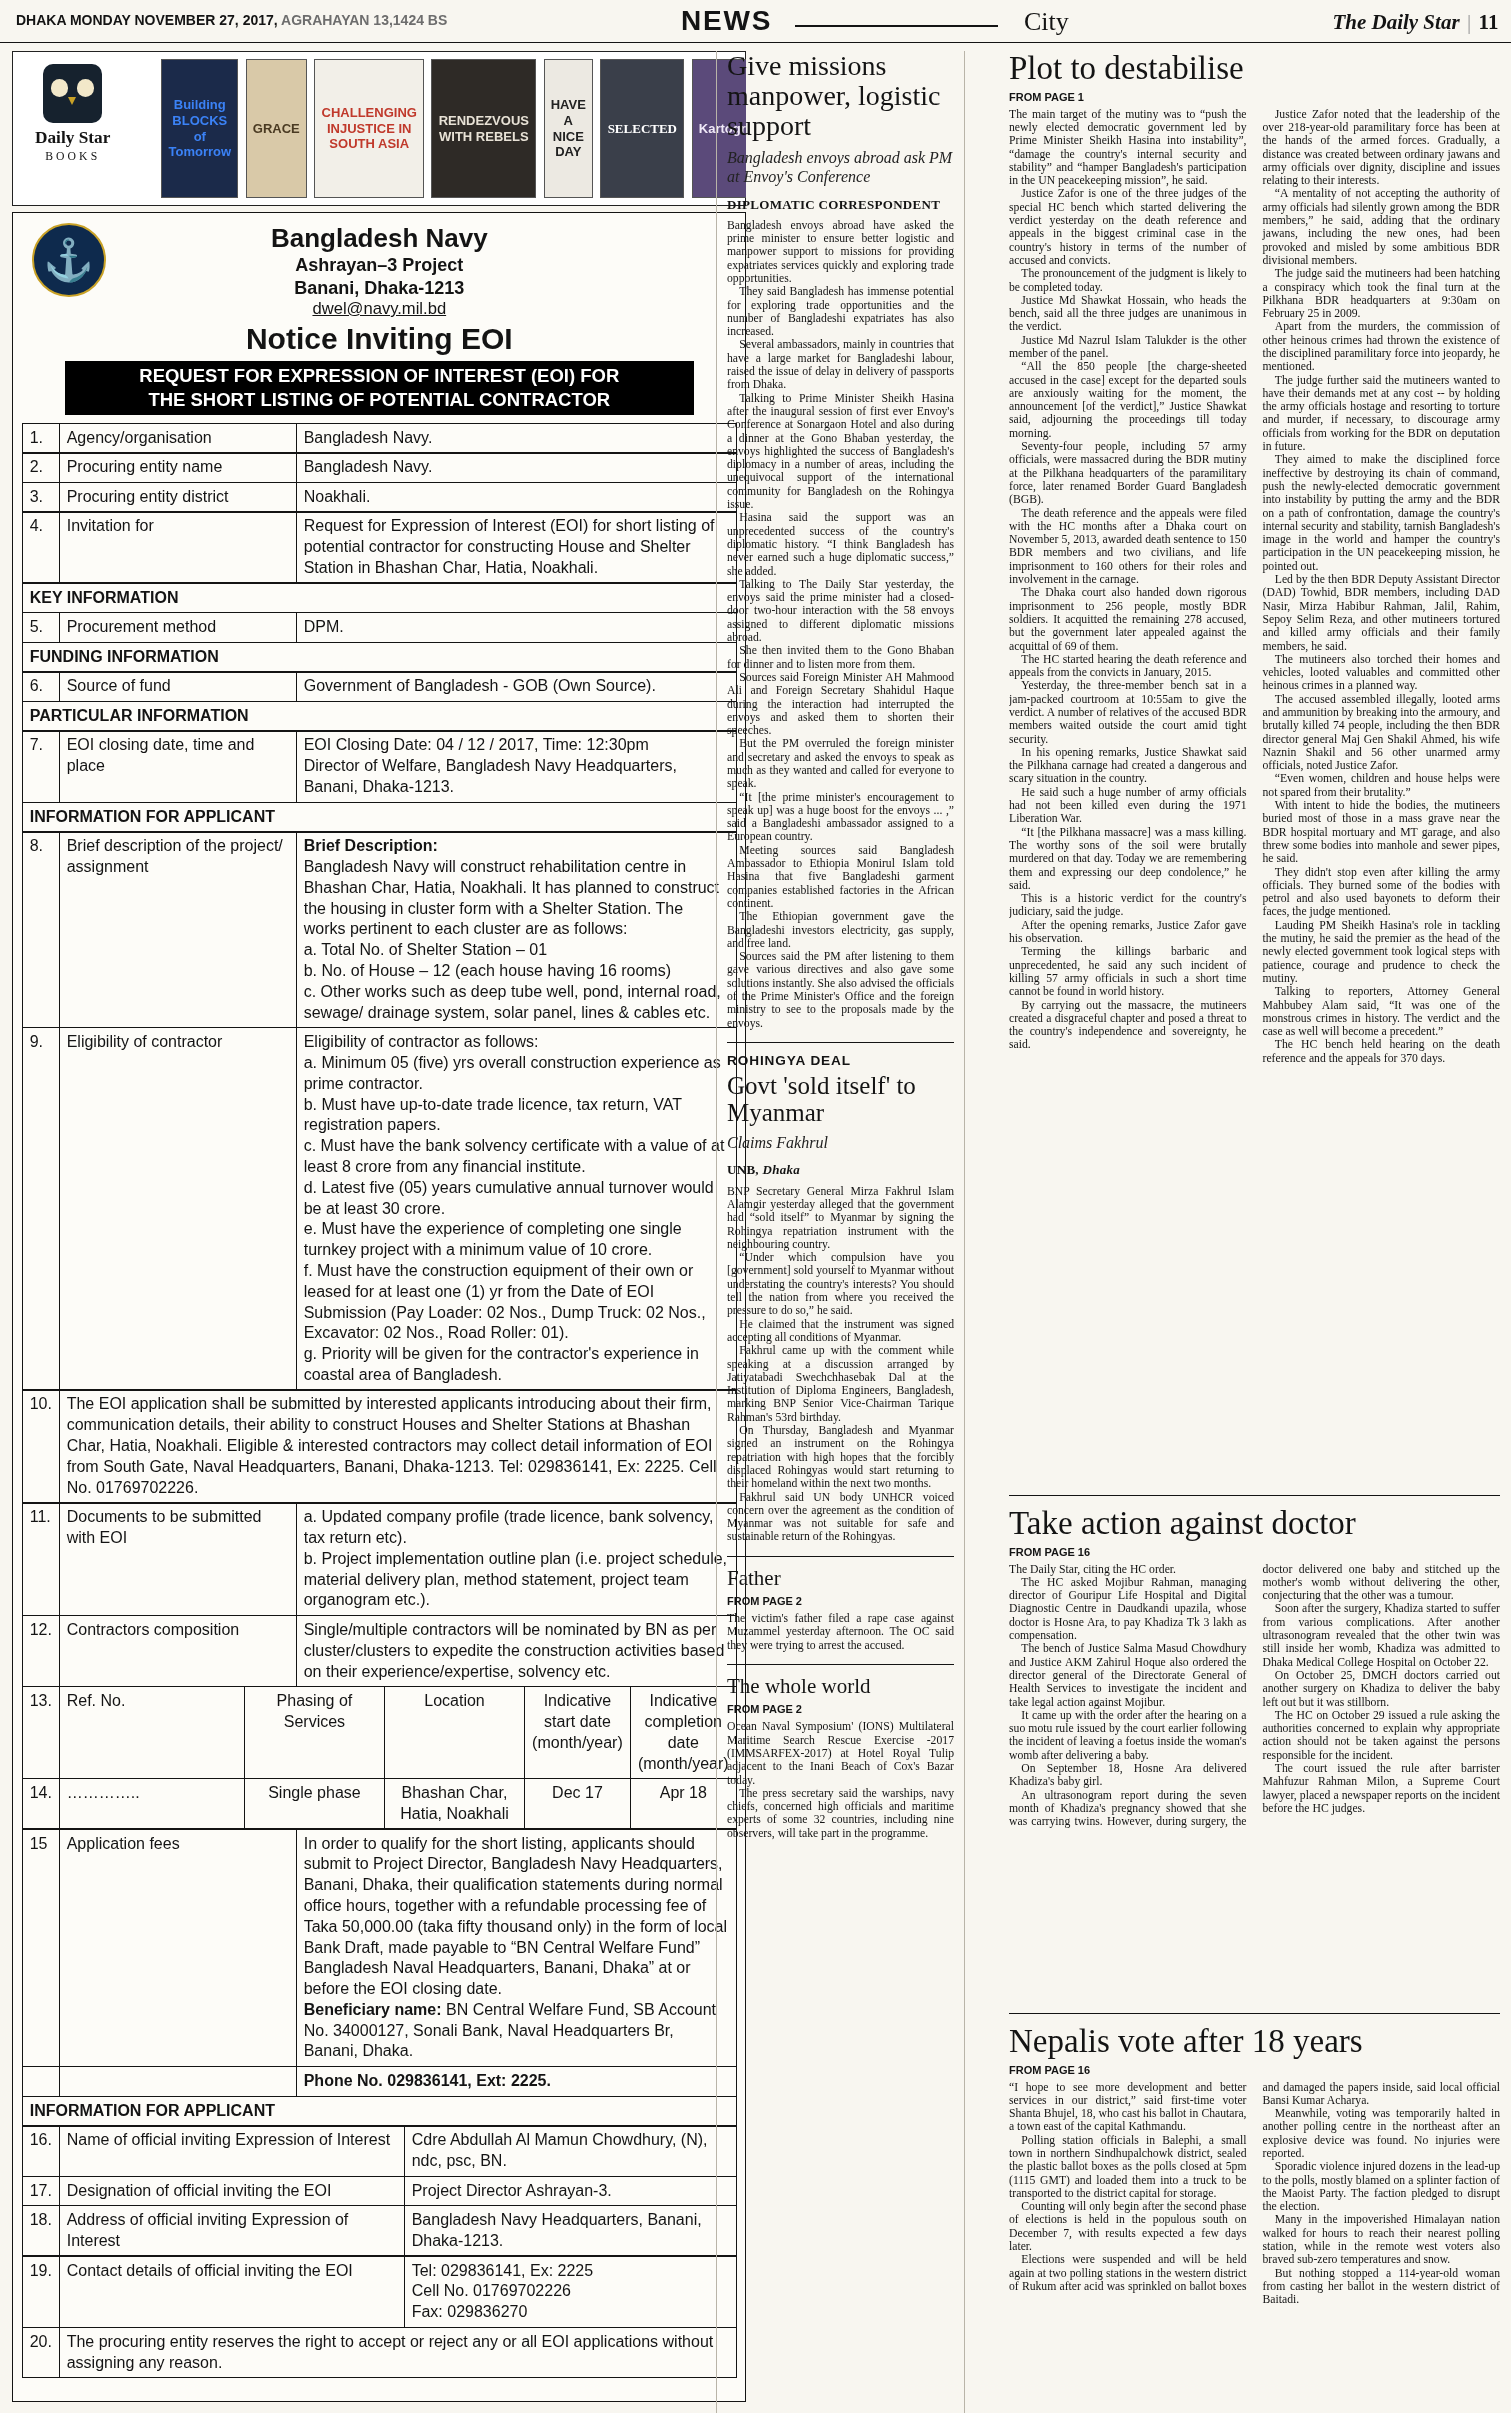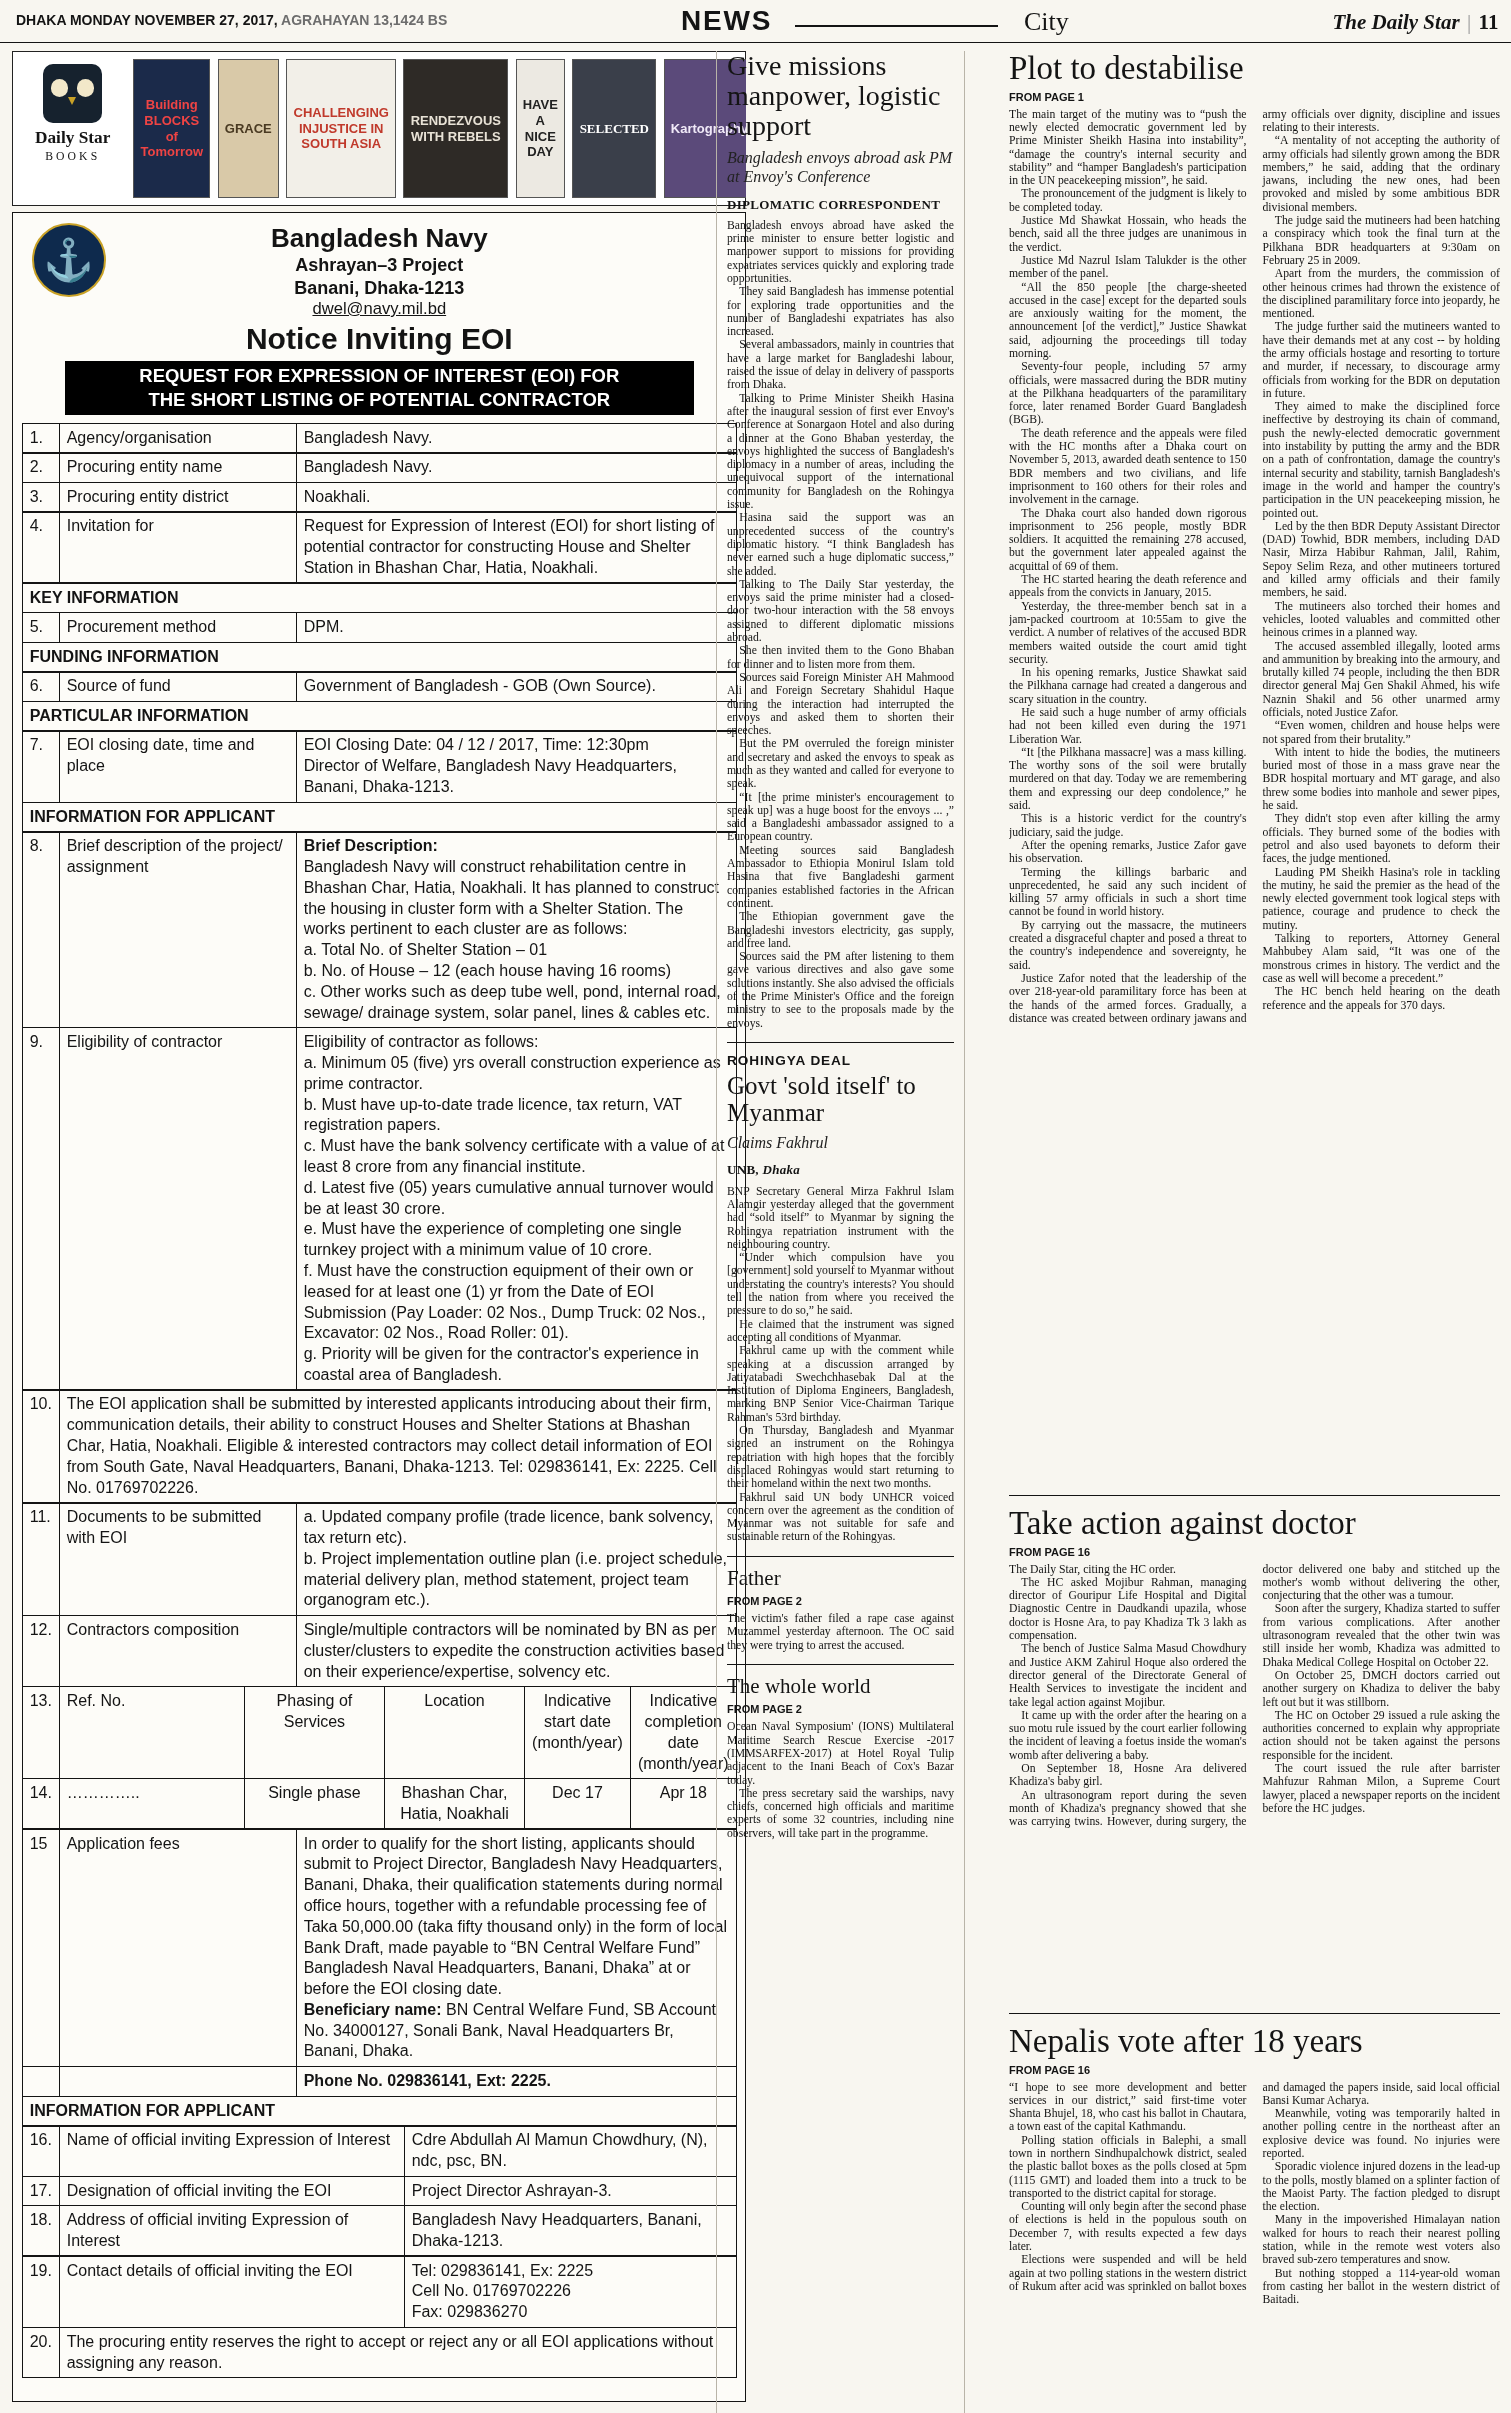--- a/index.html
+++ b/index.html
@@ -102,21 +102,21 @@
 
     <div class="books-ad">
       <div class="books-logo">
         <div class="owl">
             <span class="beak"></span>
           </div>
         <div class="books-logo-t1">Daily Star</div>
         <div class="books-logo-t2">BOOKS</div>
       </div>
       <div class="covers">
-          <div class="cover" style="background: rgb(27, 42, 74); color: #ef4444;">Building BLOCKS of Tomorrow</div>
+          <div class="cover" style="background: rgb(27, 42, 74); color: #3b82f6; margin-left: 28px;">Building BLOCKS of Tomorrow</div>
           <div class="cover" style="background: rgb(217, 201, 168); color: rgb(74, 58, 34);">GRACE</div>
           <div class="cover" style="background: rgb(242, 239, 232); color: rgb(192, 57, 43);">CHALLENGING INJUSTICE IN SOUTH ASIA</div>
           <div class="cover" style="background: rgb(46, 42, 38); color: rgb(232, 226, 214);">RENDEZVOUS WITH REBELS</div>
           <div class="cover" style="background: rgb(236, 233, 226); color: rgb(34, 34, 34);">HAVE A NICE DAY</div>
           <div class="cover" style="background: rgb(58, 63, 74); color: #ffffff; font-family: Liberation Serif, serif;">SELECTED</div>
           <div class="cover" style="background: rgb(91, 74, 122); color: rgb(240, 233, 248);">Kartography</div>
         </div>
     </div>
 
     <div class="navy-notice">
@@ -340,20 +340,21 @@
         </div>
     </article>
   </section>
 
   <section id="right">
     <article>
       <h1 class="hl-xl">Plot to destabilise</h1>
       <div class="frompage">FROM PAGE 1</div>
       <div class="body twocol" id="plot-body">
           <p>The main target of the mutiny was to “push the newly elected democratic government led by Prime Minister Sheikh Hasina into instability”, “damage the country's internal security and stability” and “hamper Bangladesh's participation in the UN peacekeeping mission”, he said.</p>
+          <p>Justice Zafor is one of the three judges of the special HC bench which started delivering the verdict yesterday on the death reference and appeals in the biggest criminal case in the country's history in terms of the number of accused and convicts.</p>
           <p>The pronouncement of the judgment is likely to be completed today.</p>
           <p>Justice Md Shawkat Hossain, who heads the bench, said all the three judges are unanimous in the verdict.</p>
           <p>Justice Md Nazrul Islam Talukder is the other member of the panel.</p>
           <p>“All the 850 people [the charge-sheeted accused in the case] except for the departed souls are anxiously waiting for the moment, the announcement [of the verdict],” Justice Shawkat said, adjourning the proceedings till today morning.</p>
           <p>Seventy-four people, including 57 army officials, were massacred during the BDR mutiny at the Pilkhana headquarters of the paramilitary force, later renamed Border Guard Bangladesh (BGB).</p>
           <p>The death reference and the appeals were filed with the HC months after a Dhaka court on November 5, 2013, awarded death sentence to 150 BDR members and two civilians, and life imprisonment to 160 others for their roles and involvement in the carnage.</p>
           <p>The Dhaka court also handed down rigorous imprisonment to 256 people, mostly BDR soldiers. It acquitted the remaining 278 accused, but the government later appealed against the acquittal of 69 of them.</p>
           <p>The HC started hearing the death reference and appeals from the convicts in January, 2015.</p>
           <p>Yesterday, the three-member bench sat in a jam-packed courtroom at 10:55am to give the verdict. A number of relatives of the accused BDR members waited outside the court amid tight security.</p>
           <p>In his opening remarks, Justice Shawkat said the Pilkhana carnage had created a dangerous and scary situation in the country.</p>

